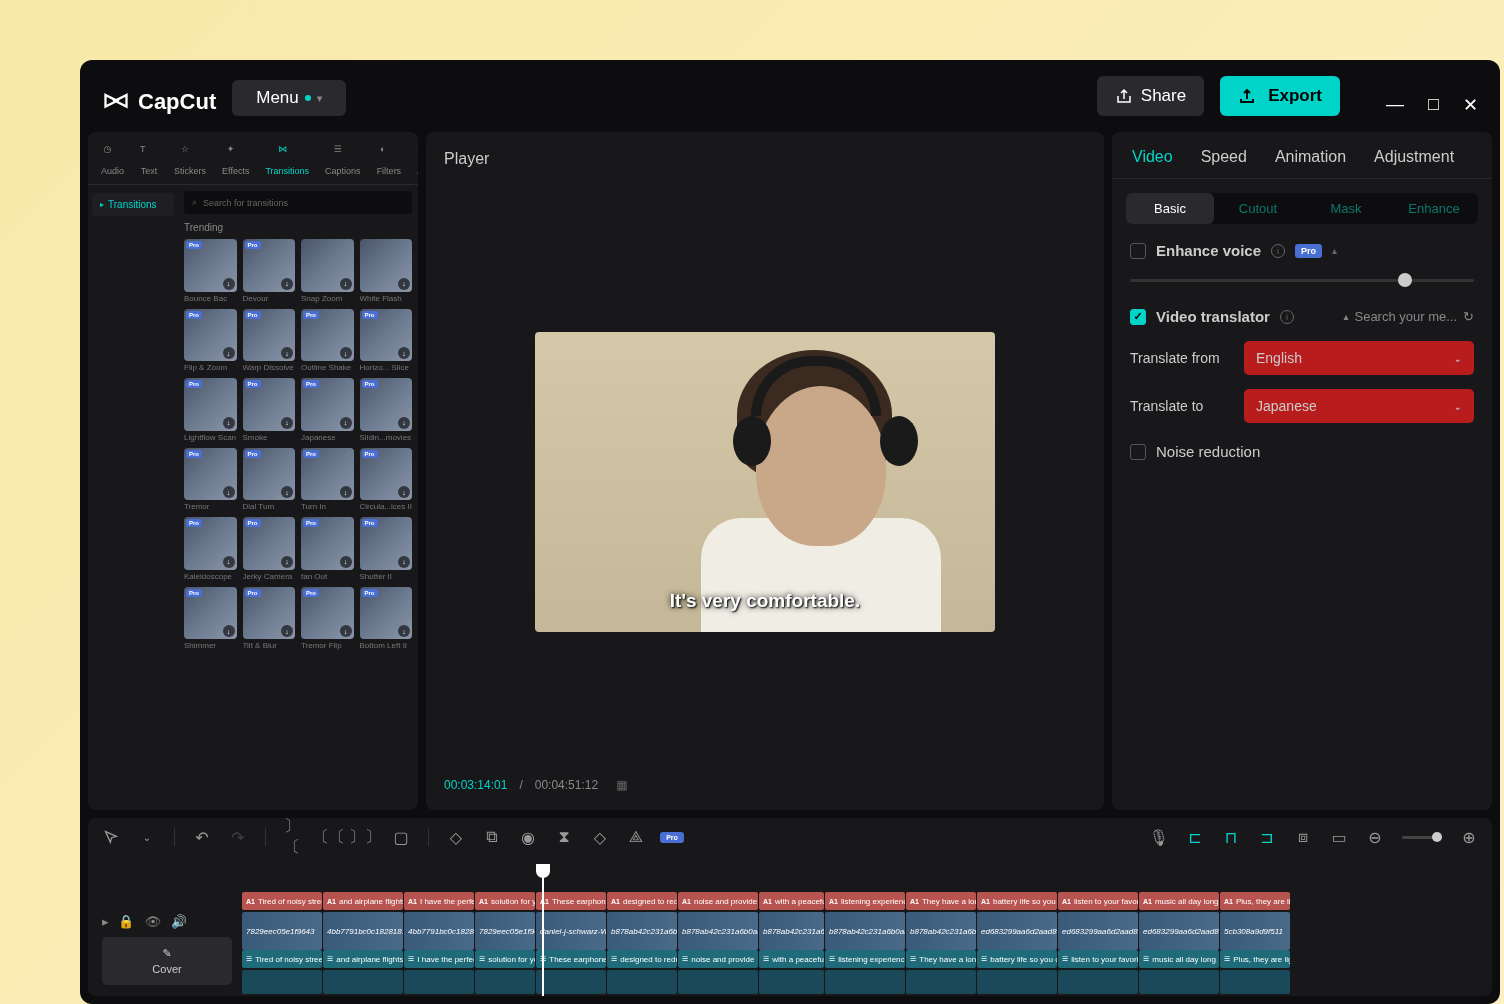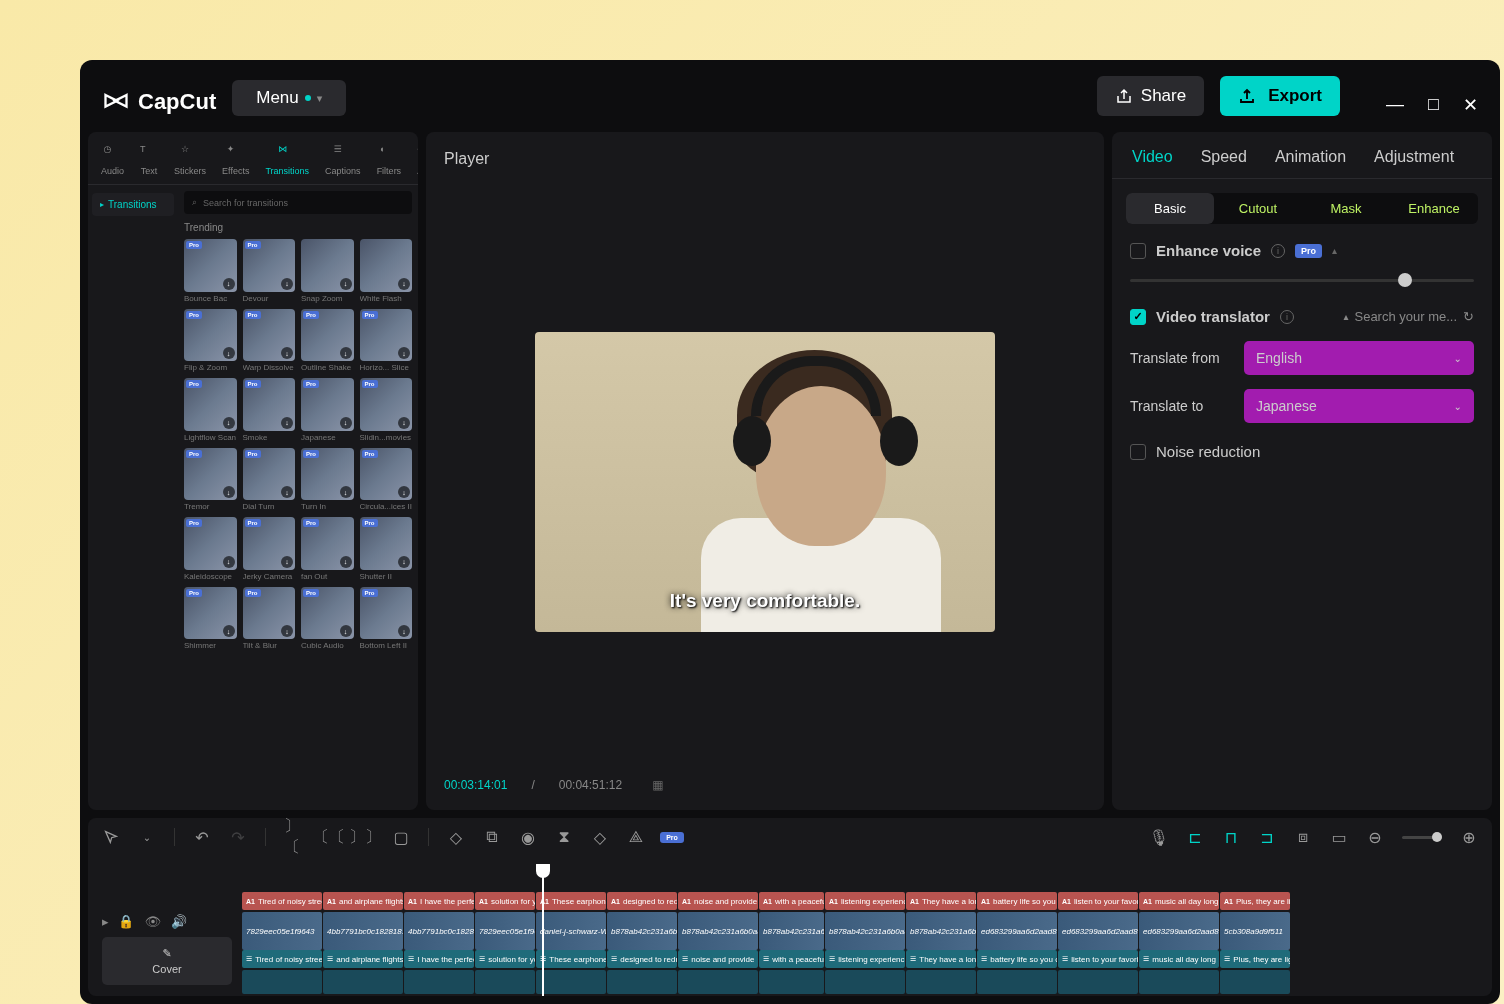--- a/index.html
+++ b/index.html
@@ -38,42 +38,42 @@
 .player-title { color: #ccc; font-size: 16px; margin-bottom: 20px; }
 .preview-area { flex: 1; display: flex; align-items: center; justify-content: center; }
 .preview { width: 460px; height: 300px; background: linear-gradient(180deg, #d4c8a8 0%, #c4b898 100%); border-radius: 4px; position: relative; overflow: hidden; }
 .head-shape { position: absolute; left: 48%; top: 18%; width: 130px; height: 160px; background: #c8a888; border-radius: 50% 50% 45% 45%; }
 .hair-shape { position: absolute; left: 44%; top: 6%; width: 155px; height: 130px; background: #3a2a1f; border-radius: 50% 50% 30% 30%; }
 .headphone-l { position: absolute; left: 43%; top: 28%; width: 38px; height: 50px; background: #1a1a1a; border-radius: 50%; }
 .headphone-r { position: absolute; left: 75%; top: 28%; width: 38px; height: 50px; background: #1a1a1a; border-radius: 50%; }
 .headphone-band { position: absolute; left: 47%; top: 8%; width: 130px; height: 60px; border: 10px solid #1a1a1a; border-bottom: none; border-radius: 80px 80px 0 0; }
 .shirt { position: absolute; left: 36%; top: 62%; width: 240px; height: 140px; background: #f0ede5; border-radius: 40px 40px 0 0; }
 .subtitle { position: absolute; bottom: 20px; left: 50%; transform: translateX(-50%); color: #fff; font-size: 19px; font-weight: 600; text-shadow: 0 0 6px rgba(0,0,0,0.9), 1px 1px 2px #000; white-space: nowrap; }
-.time-row { display: flex; align-items: flex-end; gap: 24px; color: #888; font-size: 12px; margin-top: 2px; }
+.time-row { display: flex; align-items: flex-end; gap: 12px; color: #888; font-size: 12px; margin-top: 2px; }
 .time-current { color: #00d4c8; }
 .right-panel { width: 380px; background: #18181b; border-radius: 8px; padding: 0; overflow: hidden; display: flex; flex-direction: column; }
 .prop-tabs { display: flex; padding: 16px 20px 12px; gap: 28px; border-bottom: 1px solid #2a2a2e; }
 .prop-tab { color: #ccc; font-size: 16px; font-weight: 500; cursor: pointer; }
 .prop-tab.active { color: #00d4c8; }
 .sub-tabs { display: flex; background: #0d0d0f; margin: 14px 14px 0; border-radius: 6px; }
-.sub-tab { flex: 1; text-align: center; padding: 8px; color: #bef264; font-size: 13px; cursor: pointer; border-radius: 6px; }
+.sub-tab { flex: 1; text-align: center; padding: 8px; color: #0f766e; font-size: 13px; cursor: pointer; border-radius: 6px; }
 .sub-tab.active { background: #2a2a2e; color: #fff; }
 .prop-body { padding: 18px; flex: 1; }
 .prop-row { display: flex; align-items: center; gap: 10px; margin-bottom: 16px; color: #ccc; font-size: 15px; }
 .checkbox { width: 16px; height: 16px; border: 1px solid #555; border-radius: 3px; cursor: pointer; }
 .checkbox.checked { background: #00d4c8; border-color: #00d4c8; display: flex; align-items: center; justify-content: center; color: #000; font-size: 11px; font-weight: 700; }
 .pro-badge { background: #4a6fd4; color: #fff; font-size: 9px; padding: 2px 6px; border-radius: 3px; font-weight: 700; }
 .info-icon { width: 14px; height: 14px; border: 1px solid #666; border-radius: 50%; display: inline-flex; align-items: center; justify-content: center; font-size: 9px; color: #666; }
 .slider-track { height: 3px; background: #333; border-radius: 2px; position: relative; margin: 20px 0 26px; }
 .slider-thumb { position: absolute; width: 14px; height: 14px; background: #ccc; border-radius: 50%; top: -6px; left: 78%; }
 .upload-link { color: #888; font-size: 13px; margin-left: auto; display: flex; align-items: center; gap: 6px; }
 .desc-text { color: #999; font-size: 14px; line-height: 1.5; margin-bottom: 18px; }
 .select-row { display: flex; align-items: center; gap: 14px; margin-bottom: 14px; }
 .select-label { color: #ccc; font-size: 14px; width: 100px; }
-.select-box { flex: 1; background: #a21caf; color: #ccc; padding: 9px 12px; border-radius: 5px; font-size: 14px; display: flex; justify-content: space-between; align-items: center; cursor: pointer; }
+.select-box { flex: 1; background: #b91c1c; color: #ccc; padding: 9px 12px; border-radius: 5px; font-size: 14px; display: flex; justify-content: space-between; align-items: center; cursor: pointer; }
 .bottom { background: #18181b; margin: 8px; border-radius: 8px; padding: 10px 14px 0; }
 .toolbar { display: flex; align-items: center; gap: 18px; padding-bottom: 10px; }
 .tb-icon { color: #999; cursor: pointer; width: 18px; height: 18px; display: flex; align-items: center; justify-content: center; }
 .tb-sep { width: 1px; height: 18px; background: #333; }
 .tb-spacer { flex: 1; }
 .timeline { display: flex; gap: 10px; padding-top: 8px; }
 .tl-left { width: 130px; display: flex; flex-direction: column; gap: 8px; padding-top: 50px; }
 .tl-ctrl-row { display: flex; gap: 10px; color: #888; font-size: 13px; }
 .cover-btn { background: #2a2a2e; color: #ccc; padding: 10px 8px; border-radius: 5px; font-size: 11px; display: flex; flex-direction: column; align-items: center; gap: 3px; cursor: pointer; }
 .tl-tracks { flex: 1; position: relative; overflow: hidden; }
@@ -320,21 +320,21 @@
                   <span class="thumb-pro">Pro</span>
                   <span class="thumb-dl">↓</span>
                 </div>
                 <div class="thumb-label">Tilt &amp; Blur</div>
               </div>
               <div class="thumb-cell">
                 <div class="thumb">
                   <span class="thumb-pro">Pro</span>
                   <span class="thumb-dl">↓</span>
                 </div>
-                <div class="thumb-label">Cubic Audio</div>
+                <div class="thumb-label">Tremor Flip</div>
               </div>
               <div class="thumb-cell">
                 <div class="thumb">
                   <span class="thumb-pro">Pro</span>
                   <span class="thumb-dl">↓</span>
                 </div>
                 <div class="thumb-label">Bottom Left II</div>
               </div>
             </div>
         </div>

